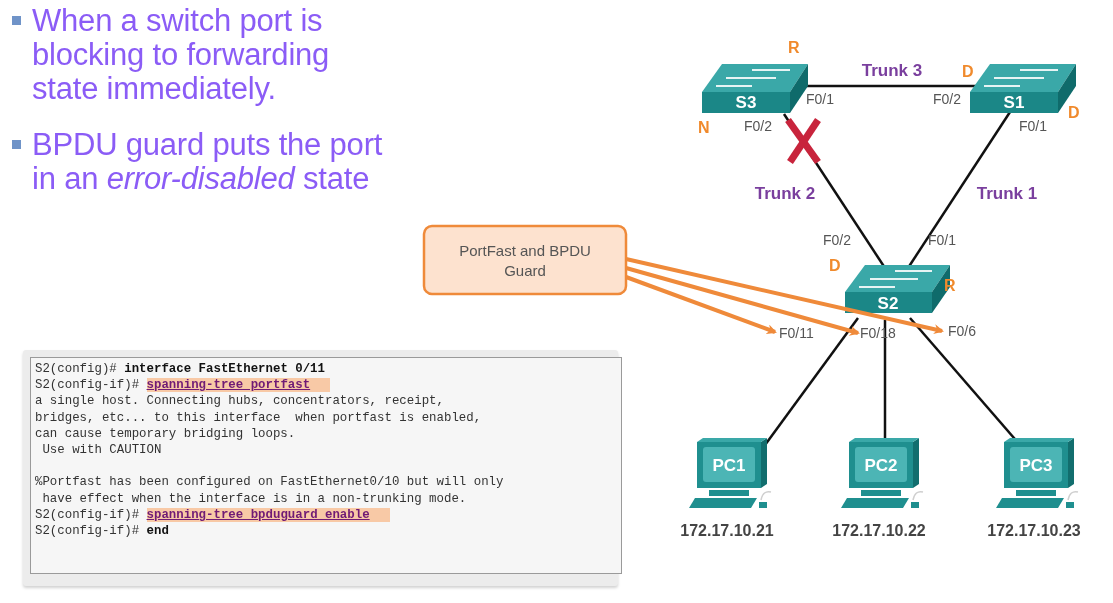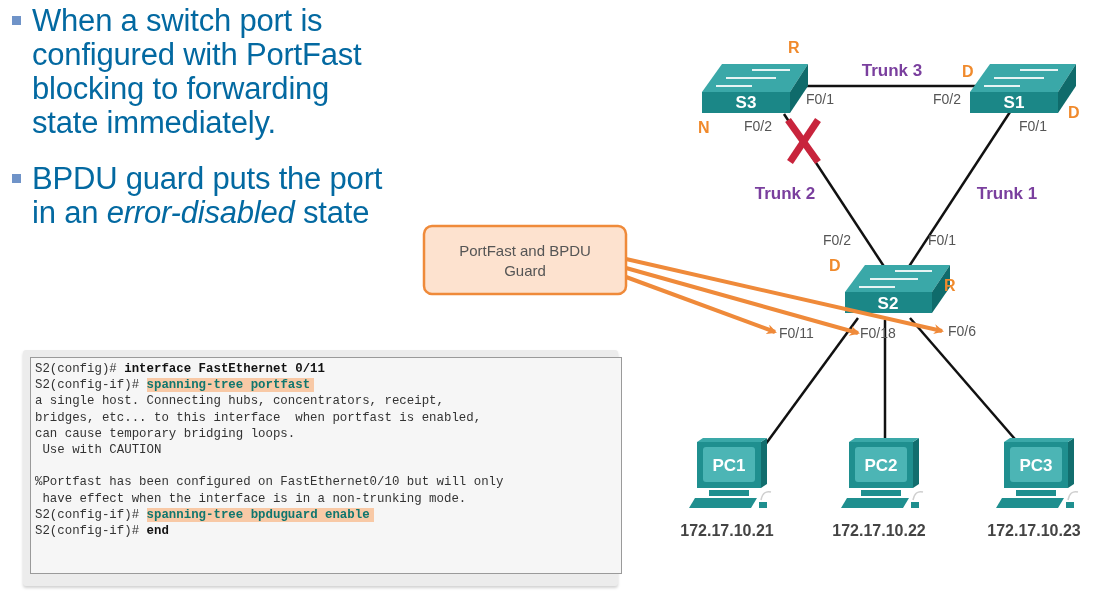--- a/index.html
+++ b/index.html
@@ -1,36 +1,35 @@
 <!DOCTYPE html>
 <html><head>
 <meta charset="utf-8">
 <style>
   html, body { margin: 0; padding: 0; background: #ffffff; }
   body { width: 1113px; height: 603px; position: relative; overflow: hidden; font-family: "Liberation Sans", sans-serif; }
   .bullets { position: absolute; left: 10px; top: 4px; width: 410px; }
-  .bullet { position: relative; padding-left: 22px; font-size: 31px; line-height: 34px; color: #0369a1; margin-bottom: 22px; letter-spacing: -0.2px; }
+  .bullet { position: relative; padding-left: 22px; font-size: 31px; line-height: 34px; color: #8b5cf6; margin-bottom: 22px; letter-spacing: -0.2px; }
   .bullet .sq { position: absolute; left: 2px; top: 12px; width: 9px; height: 9px; background: #6f93c8; }
   .bullet .em { font-style: italic; }
   .cli { position: absolute; left: 23px; top: 350px; width: 595px; height: 236px; background: #ececec; border-radius: 3px; box-shadow: 0 2px 3px rgba(0,0,0,0.18); }
   .cli-inner { position: absolute; left: 7px; top: 7px; right: -4px; bottom: 12px; background: #f6f6f6; border: 1px solid #9a9a9a; padding: 3px 4px; }
   .cli-line { font-family: "Liberation Mono", monospace; font-size: 12.4px; line-height: 16.2px; color: #333; white-space: pre; }
   .cli-line b { font-weight: bold; color: #111; }
-  .cli-line .hl { background: #f8c9a6; font-weight: bold; color: #0f766e; padding-right: 4px; }
+  .cli-line .hl { background: #f8c9a6; font-weight: bold; color: #701a75; padding-right: 20px; text-decoration: underline; }
   svg.diagram { position: absolute; left: 0; top: 0; }
   .lbl { font-family: "Liberation Sans", sans-serif; }
 </style>
 </head>
 <body>
 
 <div class="bullets">
   <div class="bullet">
     <span class="sq"></span>
     <div>When a switch port is</div>
-    <div>configured with PortFast</div>
     <div>blocking to forwarding</div>
     <div>state immediately.</div>
   </div>
   <div class="bullet">
     <span class="sq"></span>
     <div>BPDU guard puts the port</div>
     <div><span>in an </span><span class="em">error-disabled</span><span> state</span></div>
   </div>
 </div>
 

